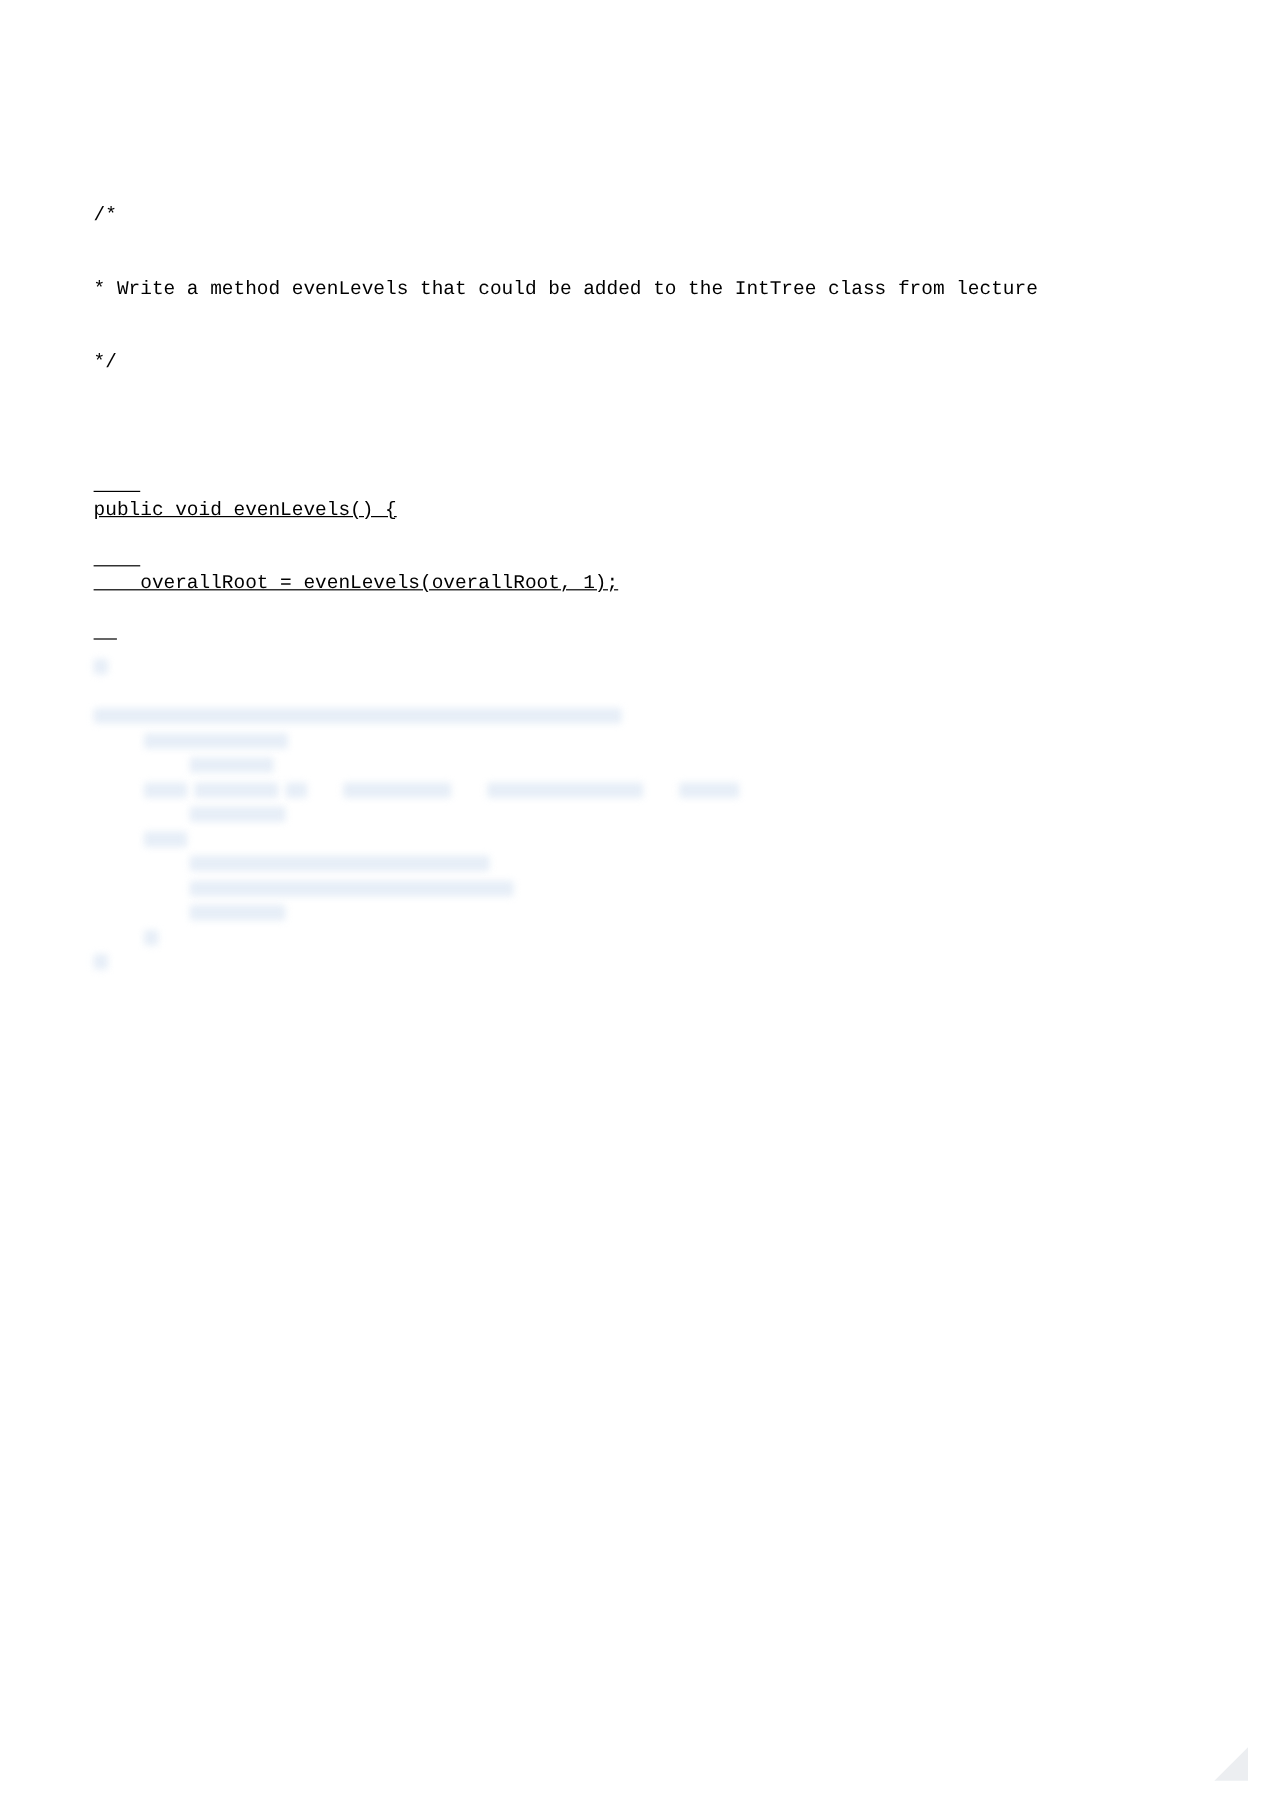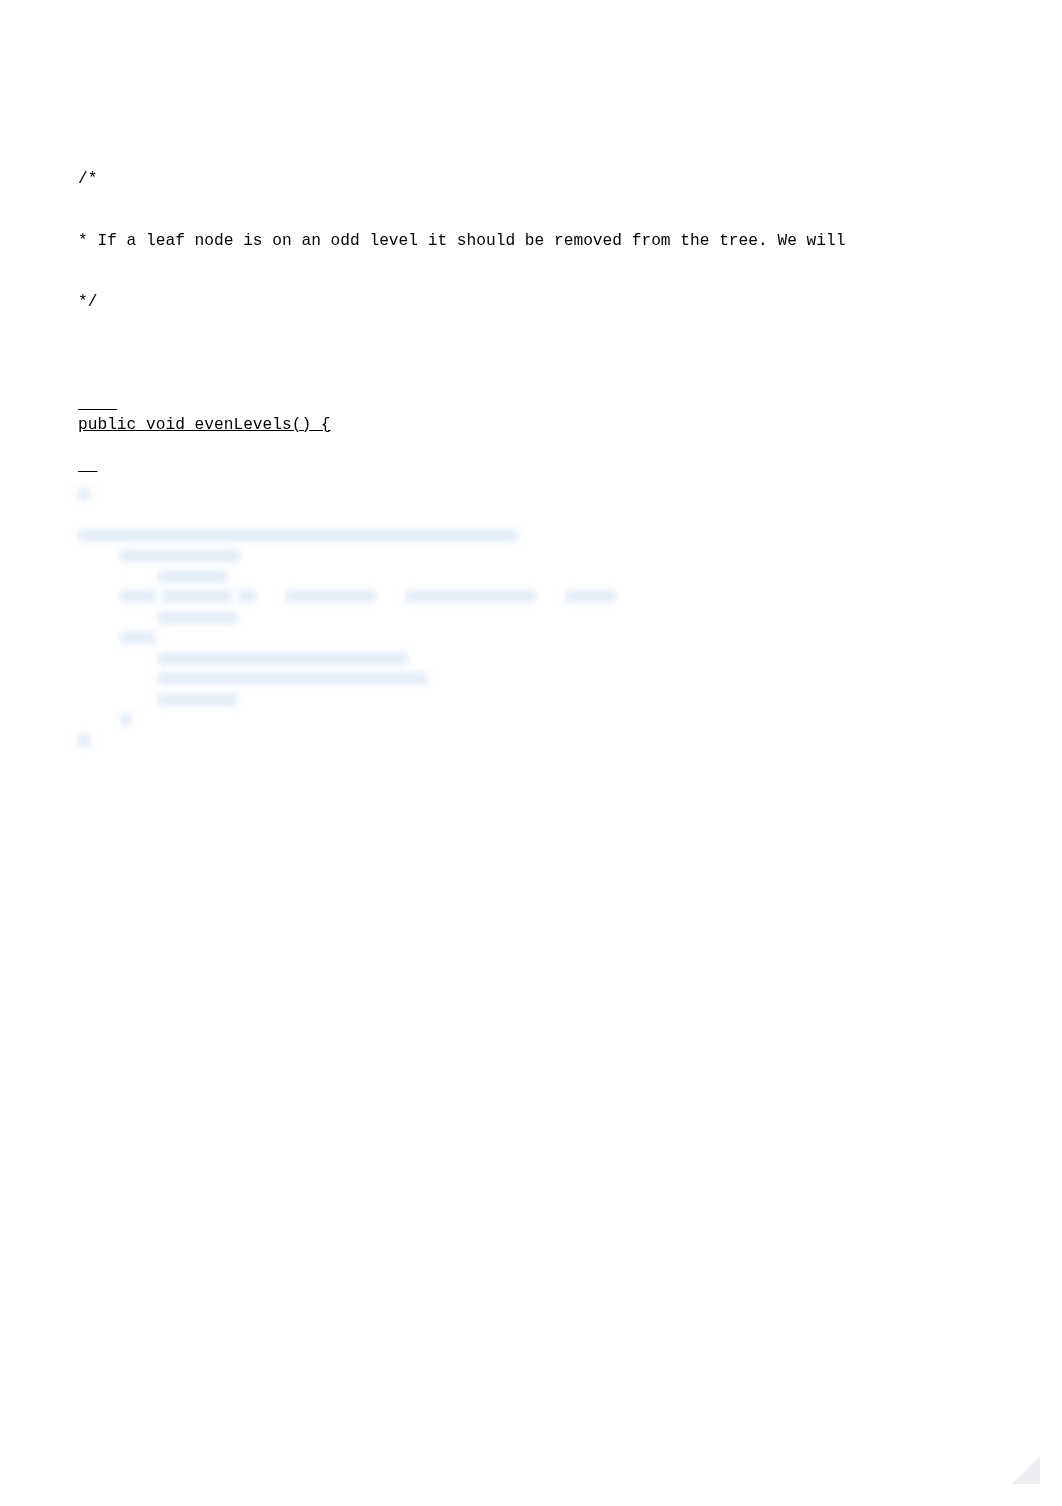--- a/index.html
+++ b/index.html
@@ -56,26 +56,27 @@
     opacity: 0.6;
   }
 </style>
 </head>
 <body>
 
 <div class="page">
 
   <div class="comment-block">
     <div>/*</div>
-    <div>* If a leaf node is on an odd level it should be removed from the tree. We will</div>
+    <div>* Write a method evenLevels that could be added to the IntTree class from lecture</div>
     <div>*/</div>
   </div>
 
   <div class="code-block">
     <div>public void evenLevels() {</div>
+    <div>    overallRoot = evenLevels(overallRoot, 1);</div>
   </div>
 
   <div class="obscured-area" aria-label="redacted code">
     <div class="ob-line">
         <span class="ob-seg" style="width:12px;margin-left:0px"></span>
       </div>
     <div class="ob-line"></div>
     <div class="ob-line">
       <span class="ob-seg" style="width:440px;margin-left:0px"></span>
     </div>

